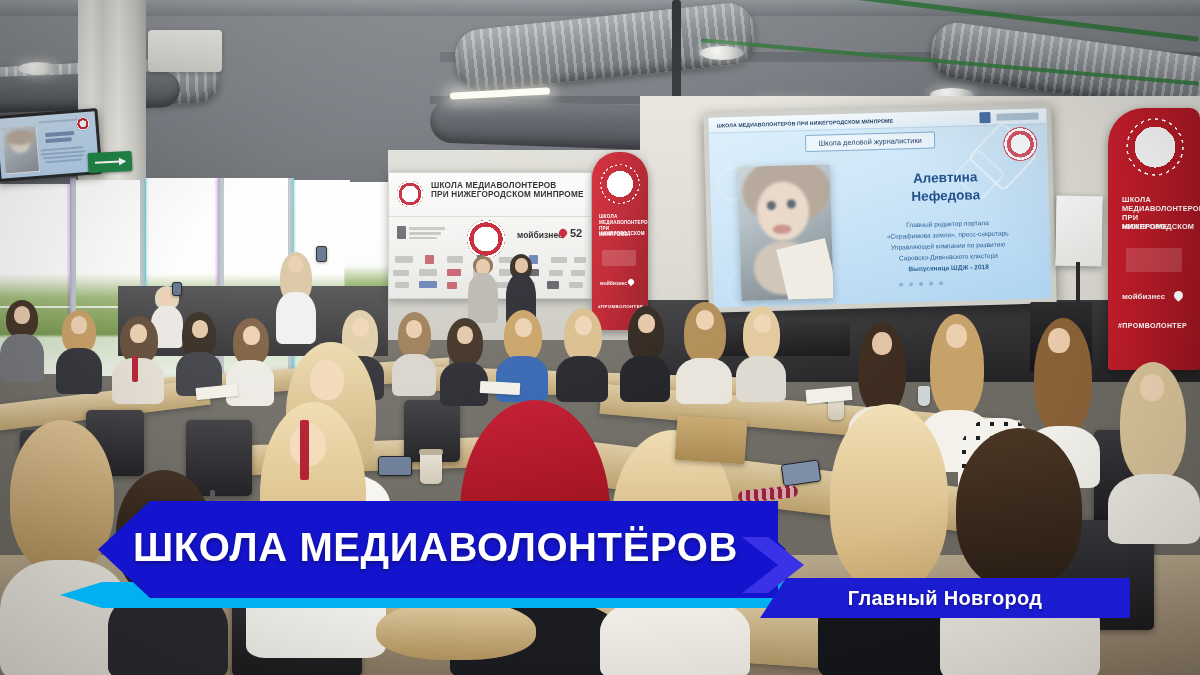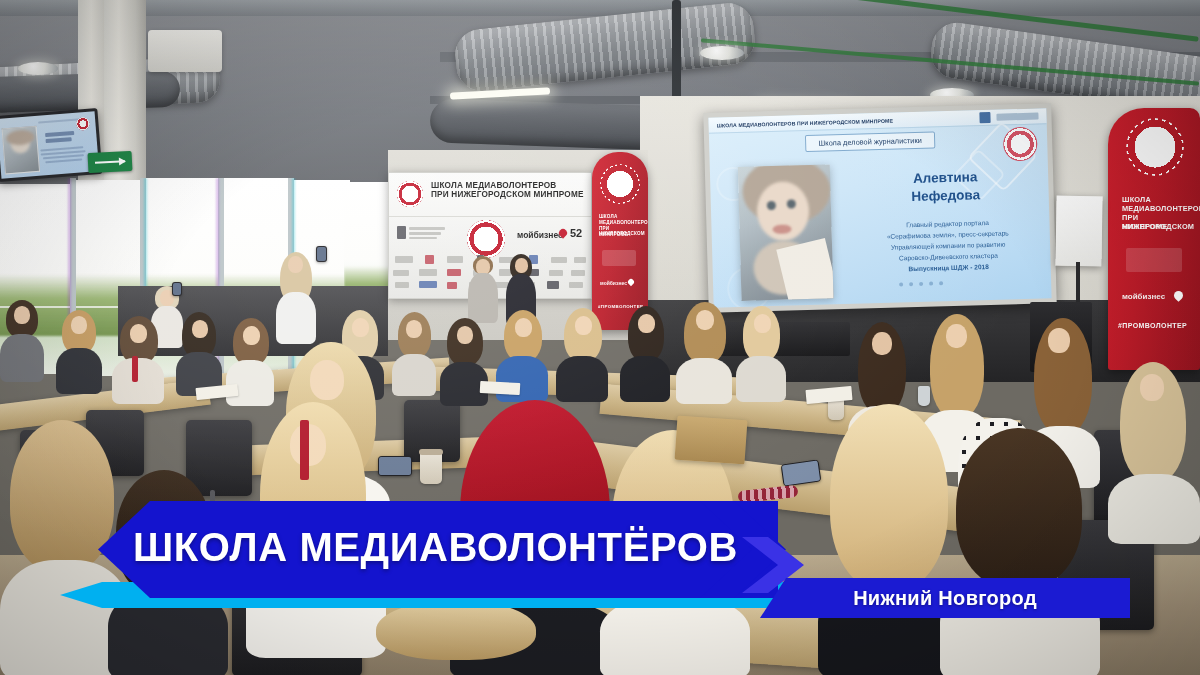--- a/index.html
+++ b/index.html
@@ -766,16 +766,16 @@
 
   <div class="grade"></div>
 
   <div class="lower-third">
     <div class="lt-cyan"></div>
     <div class="lt-blue"></div>
     <div class="lt-blue-tip"></div>
     <div class="lt-accent"></div>
     <div class="lt-title">ШКОЛА МЕДИАВОЛОНТЁРОВ</div>
     <div class="lt-city-bar"></div>
-    <div class="lt-city">Нижний Новгород</div>
+    <div class="lt-city">Главный Новгород</div>
   </div>
 
 </div>
 
 </body></html>

